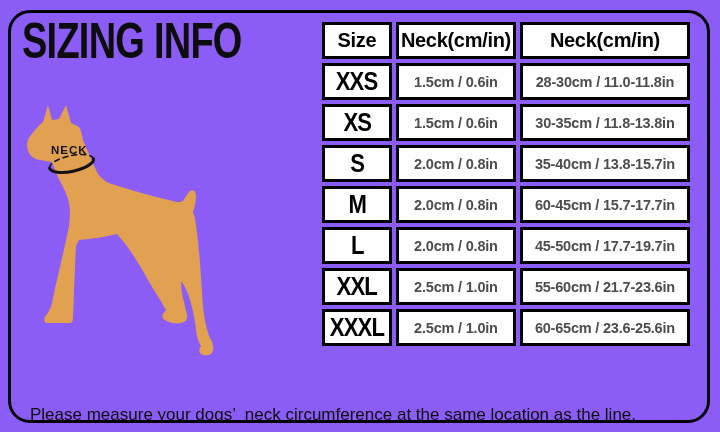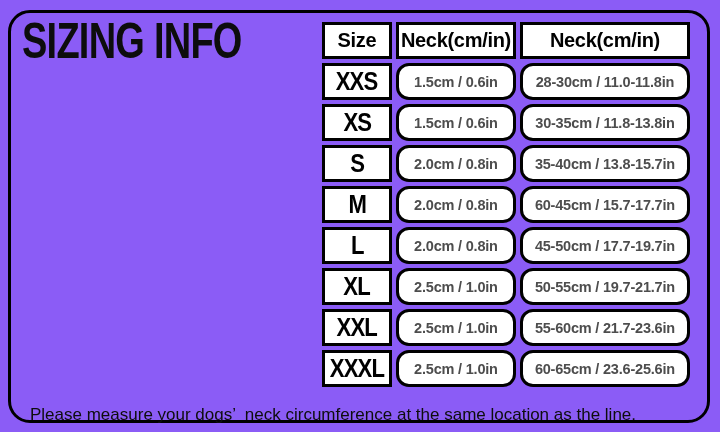--- a/index.html
+++ b/index.html
@@ -26,36 +26,65 @@
     border-collapse:separate; border-spacing:4px; table-layout:fixed;
   }
   .size-table th, .size-table td {
     border:3px solid #000; background:#fff; text-align:center; vertical-align:middle;
     padding:0; overflow:hidden; white-space:nowrap;
   }
   .size-table th { height:31px; font-size:20px; font-weight:800; color:#000; letter-spacing:-0.3px;text-align:center; }
   .size-table td { height:30px; }
   td.size-cell { font-weight:800; color:#000;text-decoration:underline; }
   .cond { display:inline-block; font-size:26px; letter-spacing:-1px; transform:scaleX(0.85); transform-origin:center; }
-  td.val-cell { font-size:14.5px; font-weight:700; color:#4d4d4d; letter-spacing:-0.2px;border-radius:13px; }
+  td.val-cell { font-size:14.5px; font-weight:700; color:#4d4d4d; letter-spacing:-0.2px; }
 
   .note {
     position:absolute; left:22px; top:397px; margin:8px;
     font-size:17px; color:#0d0d0d; white-space:pre;
   }
 </style>
 </head>
 <body>
 
 <div class="canvas">
 
   <div class="frame"></div>
 
   <h1 class="title">SIZING INFO</h1>
 
+  <div class="dog-wrap">
+    <svg viewBox="0 0 320 300" width="320" height="300">
+      <path d="M 48,15 L 43,32
+               C 39,35 35,40 31,45 C 28,48 27,52 27,56 L 28,61
+               C 30,66 34,69 40,70 L 52,72
+               C 55,80 58,88 62,95 C 67,104 70,113 70,123
+               C 70,133 68,142 66,150 C 62,170 56,192 52,213
+               C 51,218 49,221 47,224 C 44,227 43,231 46,233
+               L 69,233 C 72,233 73,231 73,228 L 74,200 L 76,156 L 79,150
+               C 92,149 105,147 117,144
+               C 125,153 133,164 140,176 C 147,188 153,199 159,208
+               C 162,213 164,217 166,220 C 162,224 161,228 165,230
+               C 170,233 176,234 181,233 C 186,232 188,229 187,225
+               L 184,212 C 182,205 181,198 181,191
+               C 185,196 188,203 190,210 C 193,220 195,230 196,240
+               C 197,247 198,252 201,256 C 198,260 199,264 203,265
+               C 208,266 212,265 213,260 C 214,256 212,251 209,246
+               C 206,237 204,227 203,217 C 202,202 201,187 200,173
+               C 199,160 198,150 197,143 C 196,133 195,127 193,122
+               C 195,116 196,111 196,106 C 196,101 193,99 190,101
+               C 187,104 185,108 183,111 C 181,112 179,112 177,112
+               C 155,107 133,101 112,94 C 107,93 102,89 98,84
+               C 93,74 88,62 83,50 C 82,45 81,40 79,37
+               L 71,33 L 66,15 L 59,29 L 52,30 Z" fill="#E2A150"></path>
+      <path class="collar-dashed" d="M 49.5,78.2 A 22.5,8 -12 0 1 93.5,68.8"></path>
+      <path class="collar-solid" d="M 49.5,78.2 A 22.5,8 -12 0 0 93.5,68.8"></path>
+      <text class="neck-text" x="51" y="64">NECK</text>
+    </svg>
+  </div>
 
   <table class="size-table">
     <colgroup>
         <col style="width:68px">
         <col style="width:120px">
         <col style="width:170px">
       </colgroup>
     <thead>
       <tr>
         <th>Size</th>
@@ -83,25 +112,20 @@
         <td class="size-cell"><span class="cond">M</span></td>
         <td class="val-cell">2.0cm / 0.8in</td>
         <td class="val-cell">60-45cm / 15.7-17.7in</td>
       </tr>
       <tr>
         <td class="size-cell"><span class="cond">L</span></td>
         <td class="val-cell">2.0cm / 0.8in</td>
         <td class="val-cell">45-50cm / 17.7-19.7in</td>
       </tr>
       <tr>
-        <td class="size-cell"><span class="cond">XL</span></td>
-        <td class="val-cell">2.5cm / 1.0in</td>
-        <td class="val-cell">50-55cm / 19.7-21.7in</td>
-      </tr>
-      <tr>
         <td class="size-cell"><span class="cond">XXL</span></td>
         <td class="val-cell">2.5cm / 1.0in</td>
         <td class="val-cell">55-60cm / 21.7-23.6in</td>
       </tr>
       <tr>
         <td class="size-cell"><span class="cond">XXXL</span></td>
         <td class="val-cell">2.5cm / 1.0in</td>
         <td class="val-cell">60-65cm / 23.6-25.6in</td>
       </tr>
     </tbody>

